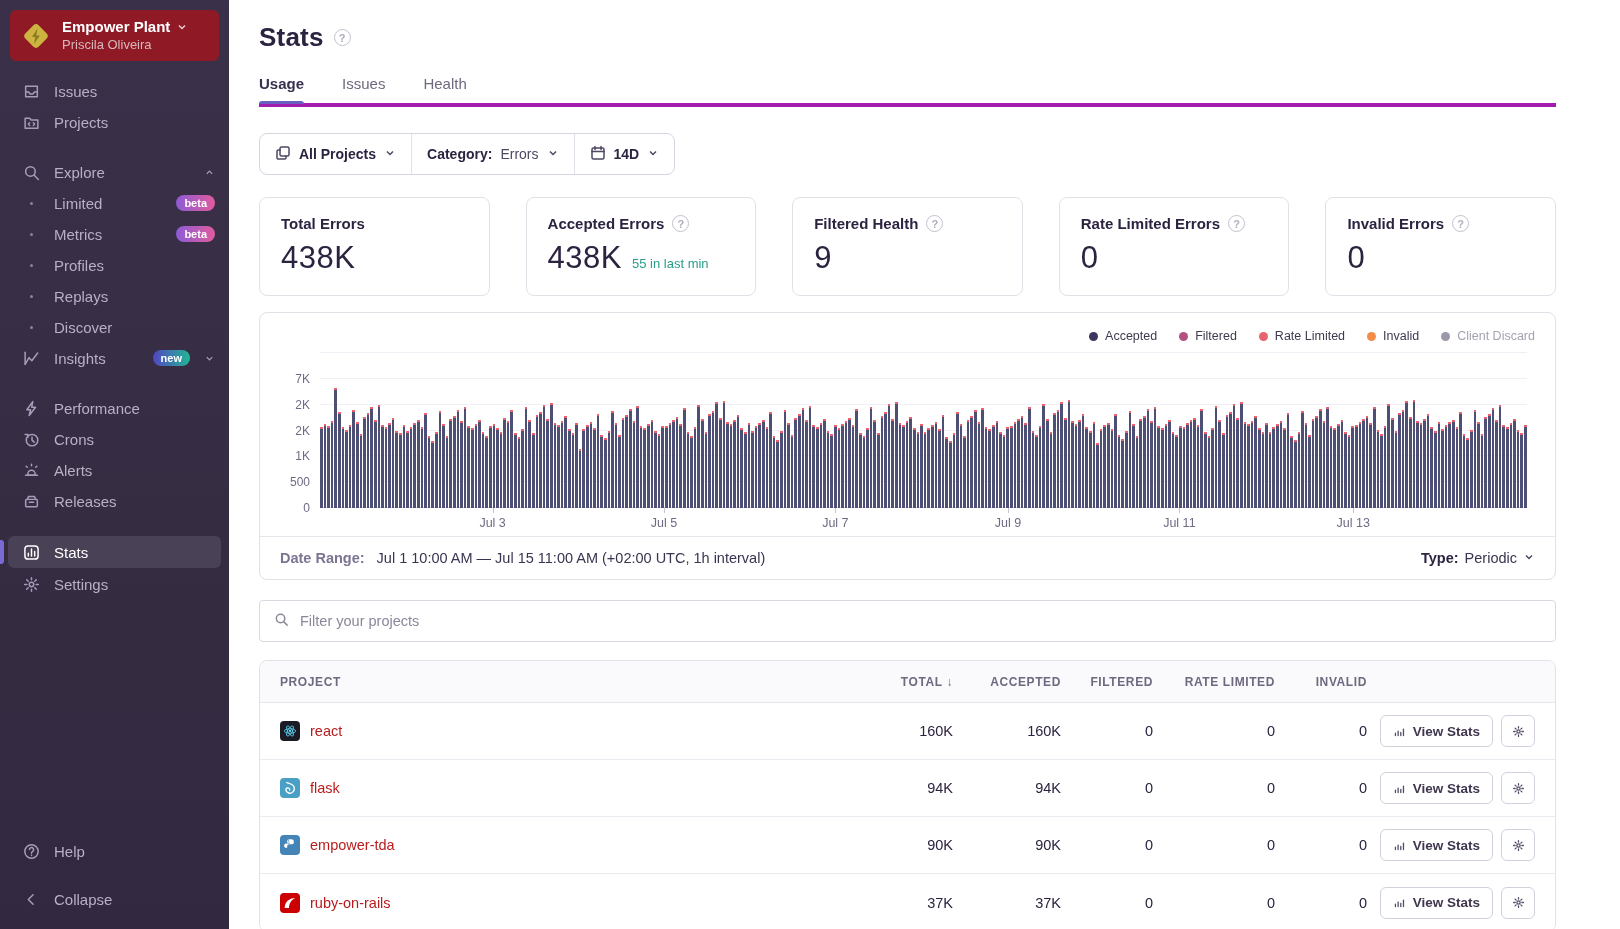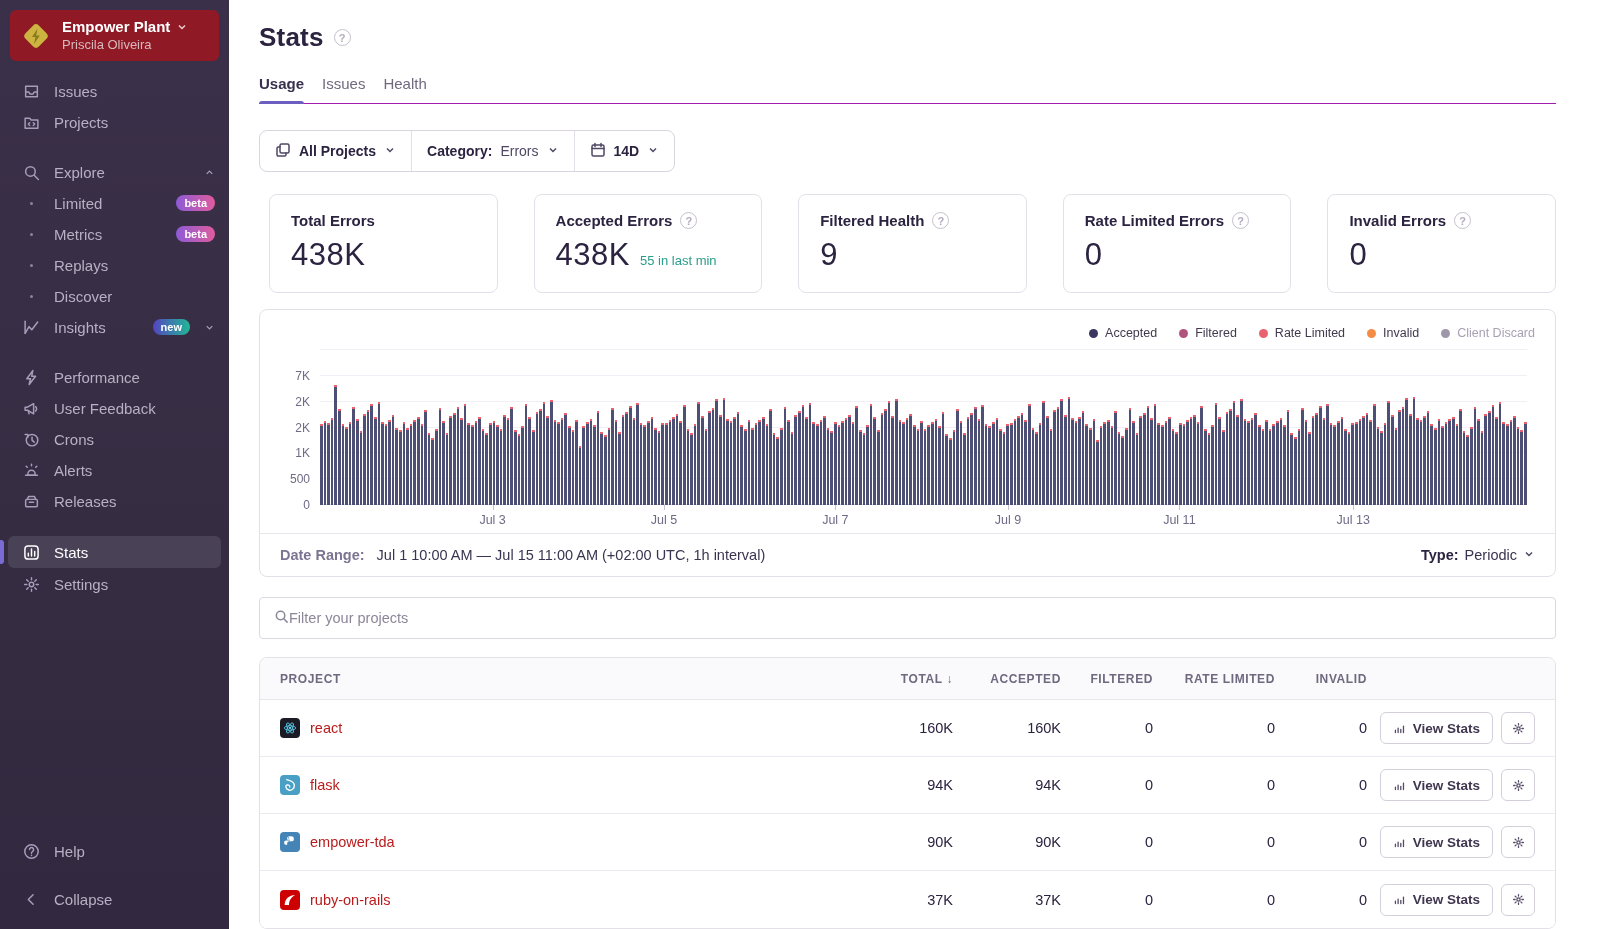--- a/index.html
+++ b/index.html
@@ -40,36 +40,36 @@
     align-items:center; justify-content:center; padding:0; font-size:12px; }
   .nav-item .tail-chev svg { width:11px; height:11px; stroke:#a79dbb; stroke-width:1.8; fill:none; }
   .sidebar-bottom { padding-bottom:14px; }
 
   
   .main { flex:1; height:100%; overflow:hidden; padding:22px 64px 0 30px; background:#fff; }
   .page-title-row { display:flex; align-items:center; gap:10px; }
   .page-title { font-size:26px; font-weight:700; color:#2c2340; letter-spacing:.2px; }
   .help-circ { width:17px; height:17px; border:1.4px solid #c5bfce; color:#b2abbe; border-radius:50%;
     font-size:11px; font-weight:700; display:inline-flex; align-items:center; justify-content:center; cursor:pointer; }
-  .tabs { display:flex; gap:18px; margin-top:22px; border-bottom:1px solid #a21caf; }
+  .tabs { display:flex; gap:38px; margin-top:22px; border-bottom:4px solid #a21caf; }
   .tab { font-size:15px; color:#70697e; padding-bottom:11px; cursor:pointer; position:relative; }
   .tab.active { color:#38304e; font-weight:600; }
   .tab.active::after { content:""; position:absolute; left:0; right:0; bottom:-1px; height:3px;
     border-radius:3px 3px 0 0; background:#6a5fc1; }
 
   .filterbar { margin-top:26px; display:inline-flex; align-items:stretch; border:1px solid #d9d4e0;
     border-radius:8px; height:42px; background:#fff; }
   .fseg { display:flex; align-items:center; gap:8px; padding:0 15px; font-size:14px; color:#2c2340; cursor:pointer; }
   .fseg + .fseg { border-left:1px solid #e3dfe8; }
   .fseg .fico svg { width:16px; height:16px; stroke:#4f4763; stroke-width:1.5; fill:none; stroke-linecap:round; stroke-linejoin:round; }
   .fseg b { font-weight:700; }
   .fseg .muted { color:#4f4763; font-weight:400; }
   .fseg .dchev svg { width:12px; height:12px; stroke:#4f4763; stroke-width:2; fill:none; }
 
-  .cards { display:flex; gap:36px; margin-top:22px;margin-left:10px; }
+  .cards { display:flex; gap:36px; margin-top:22px; }
   .card { flex:1; border:1px solid #e4e0e8; border-radius:8px; background:#fff; padding:17px 21px 19px; }
   .card-label-row { display:flex; align-items:center; gap:8px; }
   .card-label { font-size:15px; font-weight:700; color:#2c2340; }
   .card-value-row { margin-top:8px; display:flex; align-items:baseline; gap:10px; }
   .card-value { font-size:31px; color:#2c2340; font-weight:400; letter-spacing:.5px; }
   .card-sub { font-size:13px; color:#2a9d8a; }
 
   
   .chart-card { margin-top:16px; border:1px solid #e4e0e8; border-radius:8px; background:#fff; }
   .legend { display:flex; justify-content:flex-end; gap:22px; padding:16px 20px 0; }
@@ -88,21 +88,21 @@
   .chart-footer { border-top:1px solid #e8e5ec; display:flex; align-items:center; justify-content:space-between;
     padding:13px 20px; }
   .dr-left { display:flex; align-items:baseline; gap:12px; font-size:14.5px; }
   .dr-label { color:#7c7492; font-weight:700; }
   .dr-value { color:#3a3450; }
   .dr-right { display:flex; align-items:center; gap:6px; font-size:14.5px; cursor:pointer; }
   .type-label { font-weight:700; color:#2c2340; }
   .type-value { color:#3a3450; }
 
   
-  .searchbar { margin-top:20px; display:flex; align-items:center; gap:0; border:1px solid #dcd8e2;
+  .searchbar { margin-top:20px; display:flex; align-items:center; gap:11px; border:1px solid #dcd8e2;
     border-radius:4px; height:42px; padding:0 14px; background:#fff; }
   .searchbar svg { width:15px; height:15px; stroke:#8c8699; stroke-width:1.6; fill:none; stroke-linecap:round; }
   .searchbar input { border:none; outline:none; flex:1; font-size:14.5px; color:#2c2340;
     font-family:"Liberation Sans", sans-serif; background:transparent; }
   .searchbar input::placeholder { color:#8c8699; }
 
   
   .table-card { margin-top:18px; border:1px solid #e4e0e8; border-radius:8px; overflow:hidden; background:#fff; }
   .trow { display:flex; align-items:center; padding:0 20px; }
   .thead { background:#faf9fb; height:42px; font-size:12px; font-weight:700; letter-spacing:.05em;
@@ -191,20 +191,26 @@
           <span class="ni-icon">
             <span class="bullet"></span>
           </span>
           <span class="ni-label">Metrics</span>
           <span class="badge beta">beta</span>
         </div>
         <div class="nav-item sub">
           <span class="ni-icon">
             <span class="bullet"></span>
           </span>
+          <span class="ni-label">Profiles</span>
+        </div>
+        <div class="nav-item sub">
+          <span class="ni-icon">
+            <span class="bullet"></span>
+          </span>
           <span class="ni-label">Replays</span>
         </div>
         <div class="nav-item sub">
           <span class="ni-icon">
             <span class="bullet"></span>
           </span>
           <span class="ni-label">Discover</span>
         </div>
         <div class="nav-item">
           <span class="ni-icon">
@@ -220,29 +226,20 @@
             </svg></span>
         </div>
         <div class="nav-gap"></div>
         <div class="nav-item">
           <span class="ni-icon">
             <svg viewBox="0 0 16 16">
               <path d="M9.2 1.5 3.6 9.2h3.5L5.8 14.6 11.8 6.8H8.2z"></path>
             </svg>
           </span>
           <span class="ni-label">Performance</span>
-        </div>
-        <div class="nav-item">
-          <span class="ni-icon">
-            <svg viewBox="0 0 16 16">
-              <path d="M2 6.8v2.8h2.2L10 13V3.5L4.2 6.8z"></path>
-              <path d="M11.8 6.3a2.6 2.6 0 0 1 0 4.1M4.8 9.8l.9 3.2"></path>
-            </svg>
-          </span>
-          <span class="ni-label">User Feedback</span>
         </div>
         <div class="nav-item">
           <span class="ni-icon">
             <svg viewBox="0 0 16 16">
               <circle cx="8.5" cy="8.6" r="5.4"></circle>
               <path d="M8.5 5.8v2.8l2 1.9"></path>
               <path d="M2 3.2h2.6V5.8"></path>
             </svg>
           </span>
           <span class="ni-label">Crons</span>

